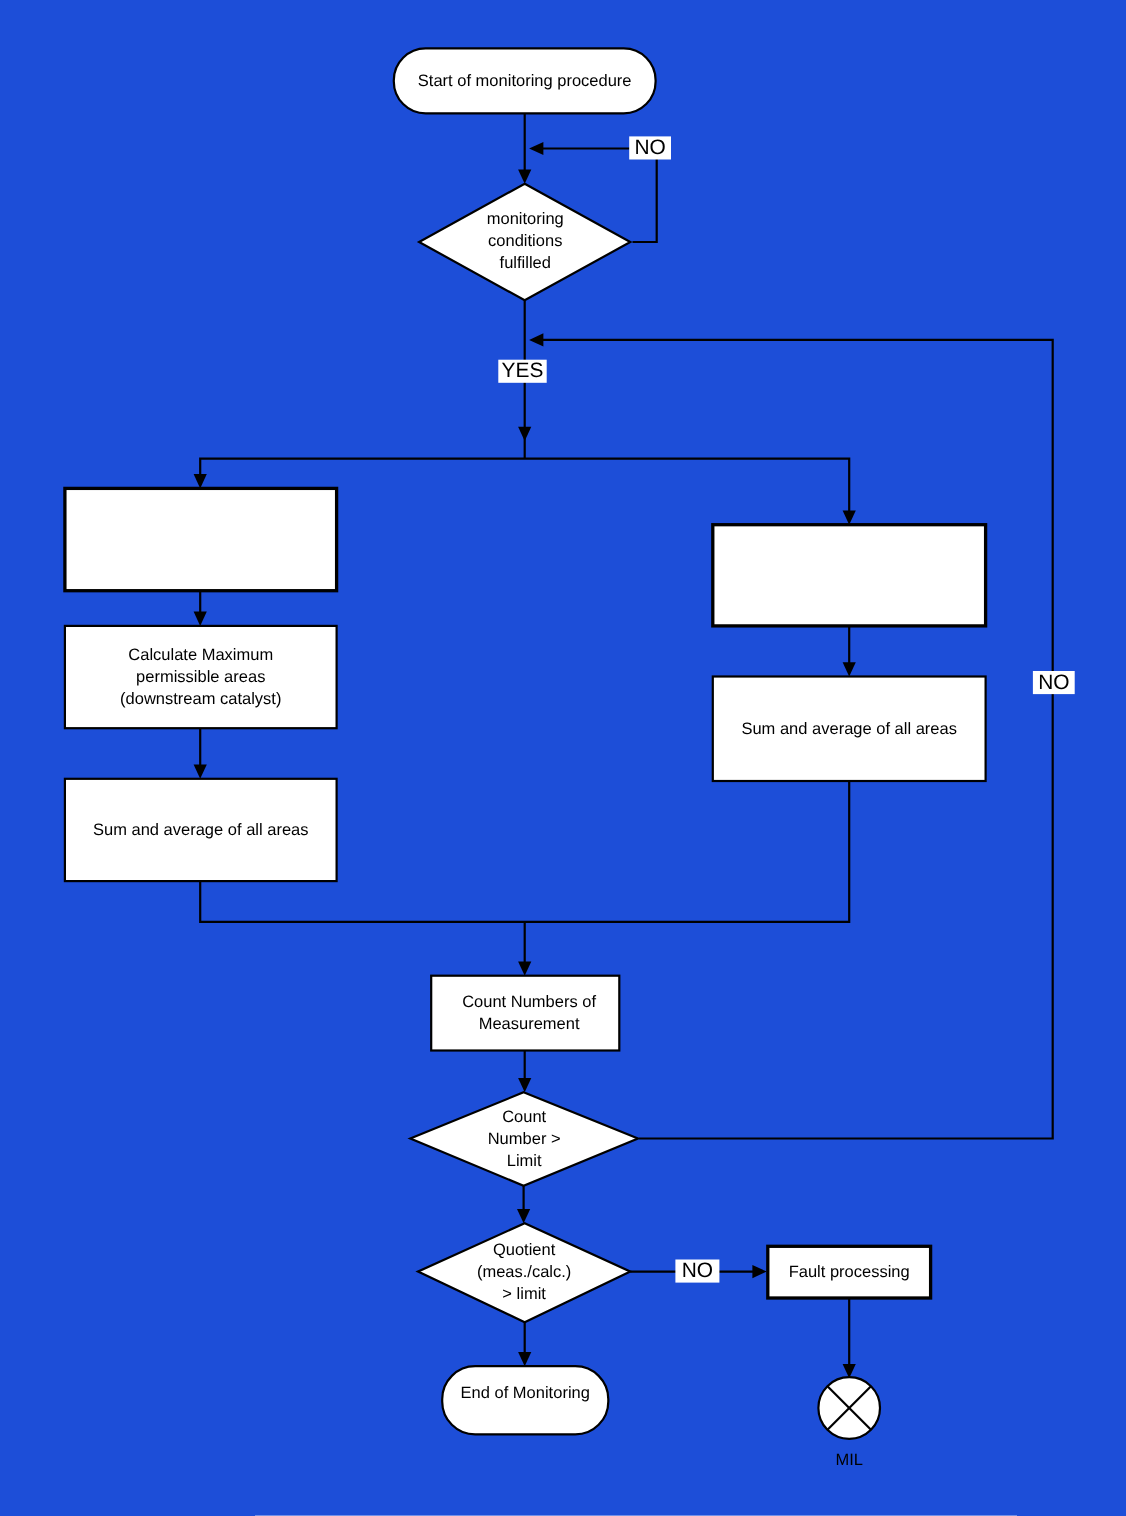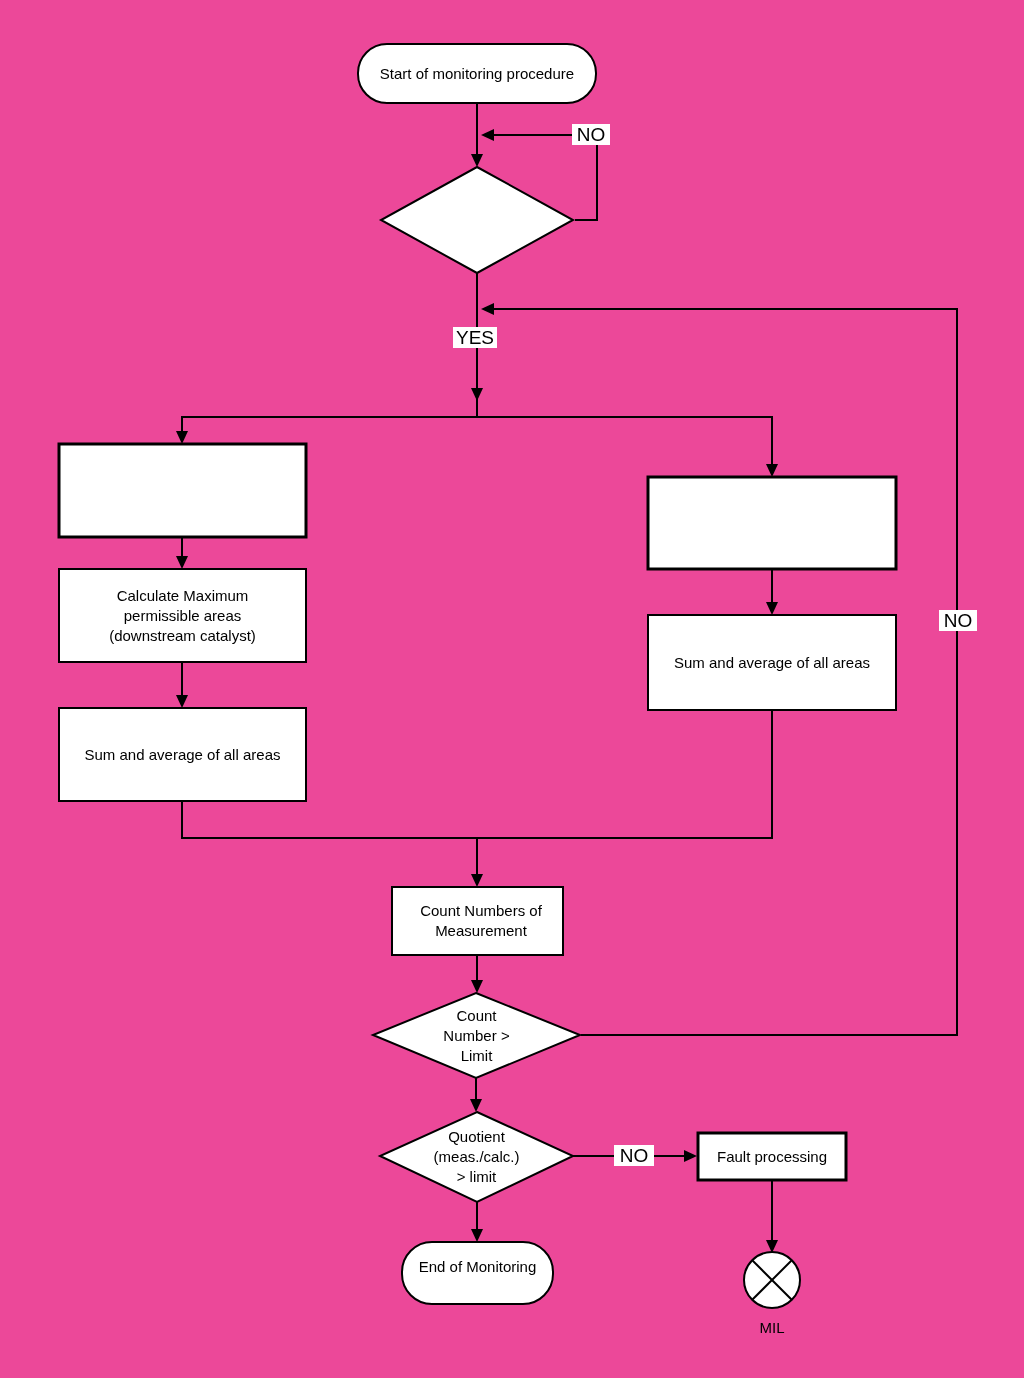--- a/index.html
+++ b/index.html
@@ -1,20 +1,20 @@
 <!DOCTYPE html>
 <html><head>
 <meta charset="utf-8">
 <style>
   html, body { margin: 0; padding: 0; background: #ffffff; }
   .canvas {
     position: relative;
     width: 1024px;
     height: 1378px;
-    background: #ec4899;
+    background: #1d4ed8;
     color: #000000;
     font-family: "Liberation Sans", sans-serif;
     overflow: hidden;
   }
   svg.wires { position: absolute; left: 0; top: 0; }
   .lbl {
     position: absolute;
     display: flex;
     align-items: center;
     justify-content: center;
@@ -112,20 +112,23 @@
       <circle cx="772" cy="1280" r="28" stroke-width="2"></circle>
     </g>
 
     <g stroke="#000000" stroke-width="2">
       <line x1="752" y1="1260" x2="792" y2="1300"></line>
       <line x1="792" y1="1260" x2="752" y2="1300"></line>
     </g>
   </svg>
 
   <div class="lbl pos-start">Start of monitoring procedure</div>
+  <div class="lbl pos-cond">monitoring
+conditions
+fulfilled</div>
   <div class="lbl pos-calc-max">Calculate Maximum
 permissible areas
 (downstream catalyst)</div>
   <div class="lbl pos-sum-left">Sum and average of all areas</div>
   <div class="lbl pos-sum-right">Sum and average of all areas</div>
   <div class="lbl pos-count-box">Count Numbers of
 Measurement</div>
   <div class="lbl pos-count-limit">Count
 Number &gt;
 Limit</div>

